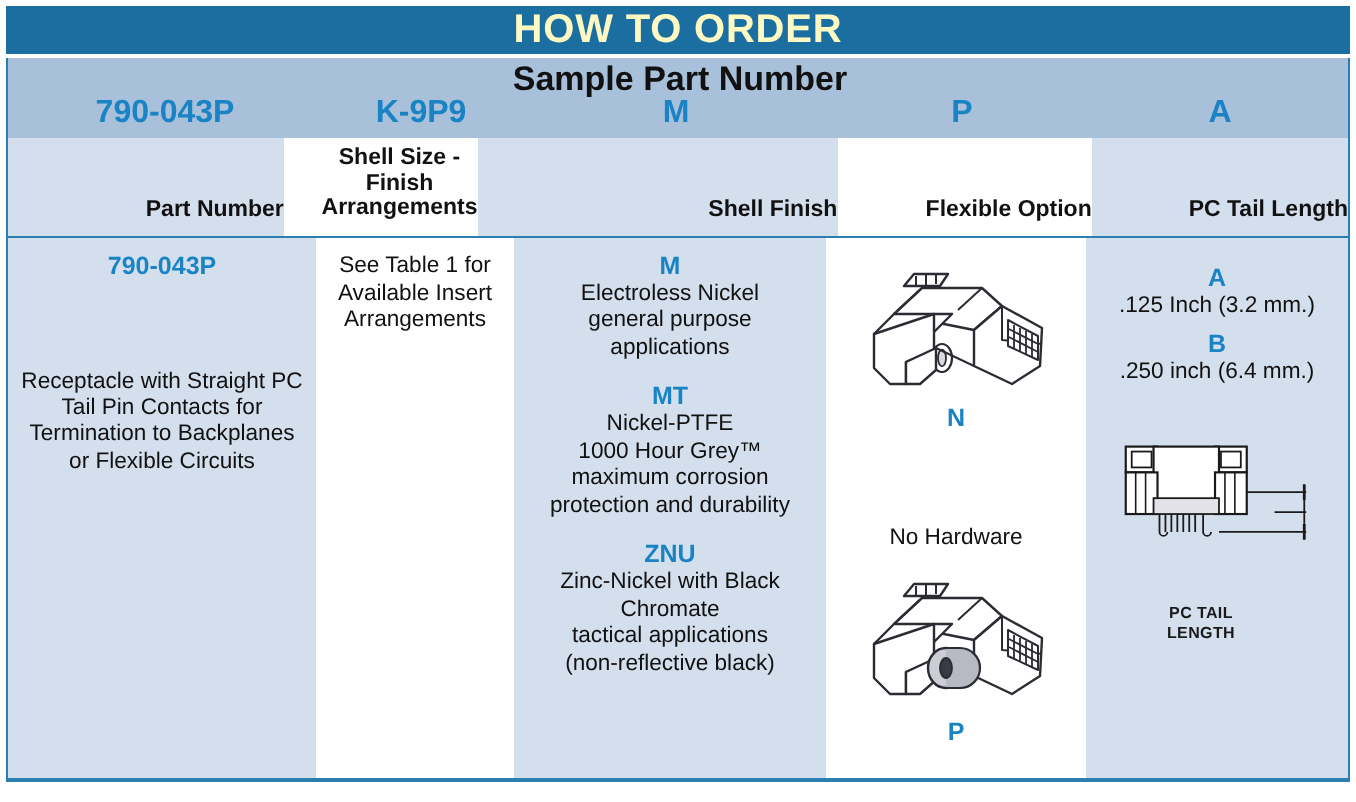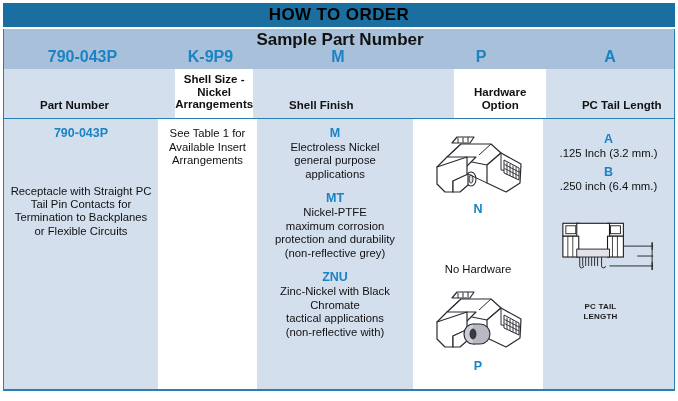--- a/index.html
+++ b/index.html
@@ -14,22 +14,22 @@
     position:relative;
     width:678px;height:401px;
     box-sizing:border-box;
     background:#ffffff;
   }
 
   
   .title-bar{
     position:absolute;left:3px;top:3px;width:672px;height:24px;
     background:#1b6ea0;
-    color:#000000;
-    font-size:17px;font-weight:bold;letter-spacing:.4px;
+    color:#fef9c3;
+    font-size:20px;font-weight:bold;letter-spacing:.4px;
     display:flex;align-items:center;justify-content:center;
   }
 
   
   .sample-band{
     position:absolute;left:3px;top:29px;width:672px;height:40px;
     background:#a8c0da;
     border-left:1px solid #2a7fb0;border-right:1px solid #2a7fb0;
     box-sizing:border-box;
   }
@@ -48,23 +48,23 @@
   
   .head-strip{
     position:absolute;left:3px;top:69px;width:672px;height:50px;
     background:#d4dfed;
     border-left:1px solid #2a7fb0;border-right:1px solid #2a7fb0;
     border-bottom:1px solid #2a7fb0;
     box-sizing:border-box;
     display:flex;
   }
   .head-cell{
-    display:flex;align-items:flex-end;justify-content:flex-start;
+    display:flex;align-items:flex-end;justify-content:flex-end;
     text-align:center;font-size:11.5px;font-weight:bold;color:#111111;
-    padding-bottom:7px;box-sizing:border-box;line-height:12.5px;margin-left:36px;
+    padding-bottom:7px;box-sizing:border-box;line-height:12.5px;
   }
   .head-cell.mid{align-items:center;padding-bottom:3px;}
   .white{background:#ffffff;}
 
   
   .body-strip{
     position:absolute;left:3px;top:119px;width:672px;height:272px;
     background:#d4dfed;
     border-left:1px solid #2a7fb0;border-right:1px solid #2a7fb0;
     border-bottom:2px solid #2a7fb0;
@@ -112,26 +112,26 @@
       <div class="code" style="width:130px">P</div>
       <div class="code" style="width:128px">A</div>
     </div>
   </div>
 
   <div class="head-strip">
     <div class="head-cell" style="width:141px">Part Number</div>
     <div class="head-cell white mid" style="width:99px">
       <div>
         <div>Shell Size -</div>
-        <div>Nickel</div>
+        <div>Finish</div>
         <div>Arrangements</div>
       </div>
     </div>
     <div class="head-cell" style="width:184px">Shell Finish</div>
-    <div class="head-cell white" style="width:130px">Hardware Option</div>
+    <div class="head-cell white" style="width:130px">Flexible Option</div>
     <div class="head-cell" style="width:131px">PC Tail Length</div>
   </div>
 
   <div class="body-strip">
 
     <div class="body-cell" style="width:154px">
       <div class="pn-title">790-043P</div>
       <div class="pn-desc">Receptacle with Straight PC Tail Pin Contacts for Termination to Backplanes or Flexible Circuits</div>
     </div>
 
@@ -141,29 +141,29 @@
 
     <div class="body-cell" style="width:156px">
       <div class="code-blue">M</div>
       <div>Electroless Nickel</div>
       <div class="ital">general purpose applications</div>
 
       <div class="sp"></div>
 
       <div class="code-blue">MT</div>
       <div>Nickel-PTFE</div>
+      <div class="ital">1000 Hour Grey™</div>
       <div class="ital">maximum corrosion protection and durability</div>
-      <div class="ital">(non-reflective grey)</div>
 
       <div class="sp"></div>
 
       <div class="code-blue">ZNU</div>
       <div>Zinc-Nickel with Black Chromate</div>
       <div class="ital">tactical applications</div>
-      <div class="ital">(non-reflective with)</div>
+      <div class="ital">(non-reflective black)</div>
 
       <div class="sp-lg"></div>
 
     </div>
 
     <div class="body-cell white" style="width:130px">
 
       <div class="hw-img">
         <svg width="108" height="74" viewBox="0 0 108 74" fill="none" stroke="#2b2b33" stroke-width="1.2" stroke-linejoin="round">
 

